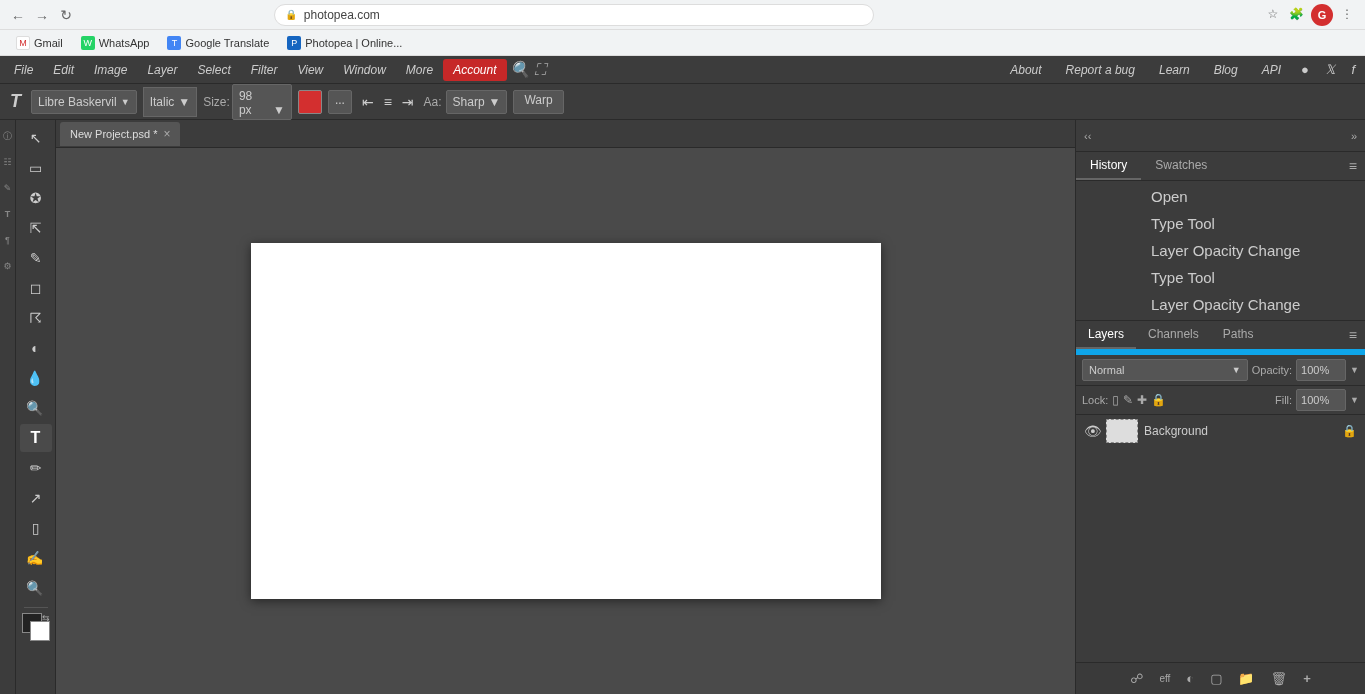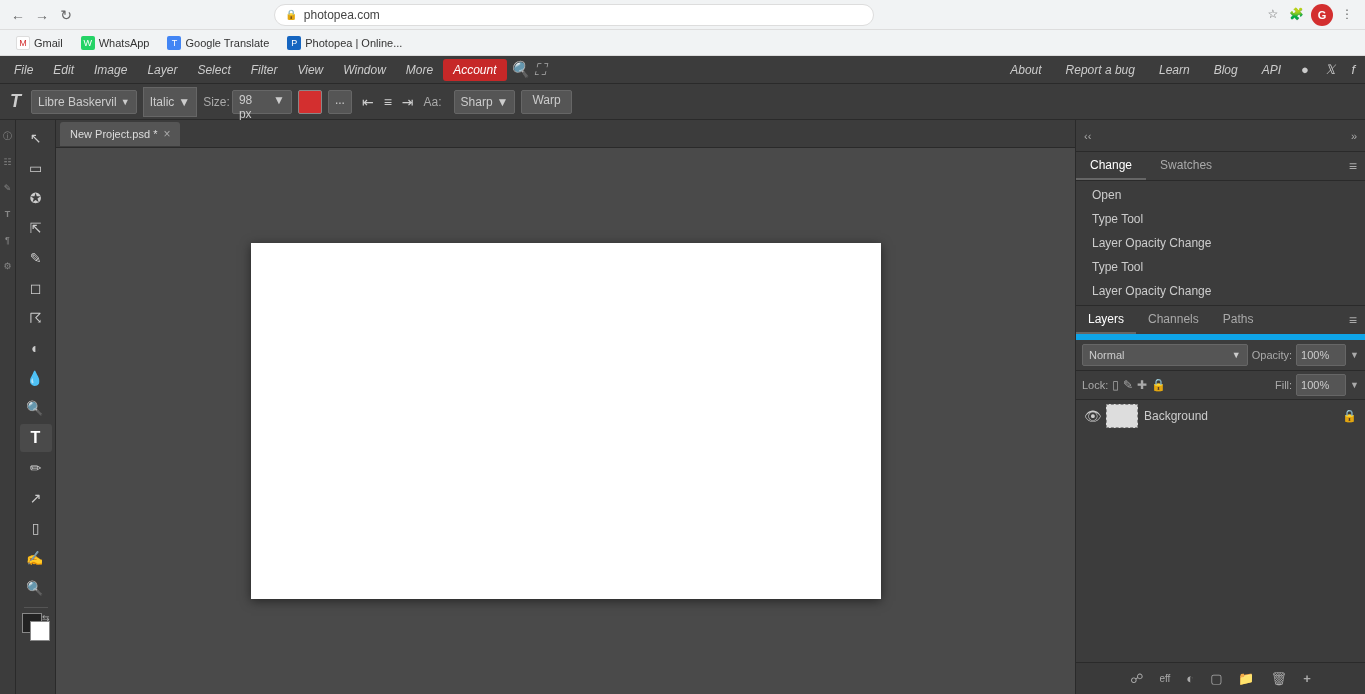--- a/index.html
+++ b/index.html
@@ -36,26 +36,26 @@
     .social-icon { padding: 4px 6px; cursor: pointer; color: #ccc; font-size: 13px; }
 
     
     .toolbar { background: #3c3c3c; height: 36px; display: flex; align-items: center; padding: 0 6px; gap: 6px; border-bottom: 1px solid #2a2a2a; flex-shrink: 0; }
     .tool-type-icon { color: #ccc; font-size: 18px; font-weight: bold; font-style: italic; padding: 2px 4px; }
     .font-family-select { background: #555; border: 1px solid #666; color: #ccc; padding: 2px 6px; font-size: 12px; height: 24px; display: flex; align-items: center; gap: 4px; cursor: pointer; border-radius: 2px; }
     .font-family-select .arrow { font-size: 9px; }
     .font-style-select { background: #555; border: 1px solid #666; color: #ccc; padding: 14px 6px; font-size: 12px; height: 24px; display: flex; align-items: center; gap: 4px; cursor: pointer; border-radius: 0; justify-content: space-between; }
     .font-size-container { display: flex; align-items: center; gap: 2px; }
     .font-size-label { color: #aaa; font-size: 12px; }
-    .font-size-input { background: #555; border: 1px solid #666; color: #ccc; padding: 2px 6px; font-size: 12px; height: 24px; width: 60px; display: flex; align-items: flex-start; gap: 11px; cursor: pointer; border-radius: 2px; }
+    .font-size-input { background: #555; border: 1px solid #666; color: #ccc; padding: 2px 6px; font-size: 12px; height: 36px; width: 60px; display: flex; align-items: flex-end; gap: 11px; cursor: pointer; border-radius: 2px; }
     .color-swatch { width: 24px; height: 24px; background: #d32f2f; border: 1px solid #888; cursor: pointer; border-radius: 2px; }
     .ellipsis-btn { background: #555; border: 1px solid #666; color: #ccc; padding: 2px 6px; font-size: 12px; height: 24px; cursor: pointer; border-radius: 2px; }
     .align-btns { display: flex; gap: 2px; }
     .align-btn { background: none; border: none; color: #ccc; padding: 2px 4px; cursor: pointer; font-size: 14px; height: 24px; display: flex; align-items: center; justify-content: center; }
-    .aa-container { display: flex; align-items: center; gap: 12px; }
+    .aa-container { display: flex; align-items: center; gap: 4px; }
     .aa-label { color: #aaa; font-size: 12px; }
     .aa-select { background: #555; border: 1px solid #666; color: #ccc; padding: 2px 6px; font-size: 12px; height: 24px; display: flex; align-items: center; gap: 4px; cursor: pointer; border-radius: 2px; }
     .warp-btn { background: #555; border: 1px solid #666; color: #ccc; padding: 2px 10px; font-size: 12px; height: 24px; cursor: pointer; border-radius: 2px; }
 
     
     .main-area { display: flex; flex: 1; overflow: hidden; }
 
     
     .tools-panel { width: 40px; background: #3c3c3c; border-right: 1px solid #2a2a2a; display: flex; flex-direction: column; align-items: center; padding: 4px 0; gap: 2px; overflow: hidden; flex-shrink: 0; }
     .tool-btn { width: 32px; height: 28px; display: flex; align-items: center; justify-content: center; cursor: pointer; border-radius: 3px; color: #ccc; font-size: 14px; position: relative; }
@@ -82,21 +82,21 @@
     .panel-arrow { color: #aaa; font-size: 11px; cursor: pointer; padding: 2px 4px; }
     .panel-expand { color: #aaa; font-size: 11px; cursor: pointer; padding: 2px 4px; }
 
     
     .history-panel { border-bottom: 1px solid #2a2a2a; }
     .panel-tabs { display: flex; align-items: center; background: #3c3c3c; border-bottom: 1px solid #2a2a2a; }
     .panel-tab { padding: 6px 14px; cursor: pointer; font-size: 12px; color: #aaa; border-bottom: 2px solid transparent; }
     .panel-tab.active { color: #fff; border-bottom: 2px solid #666; }
     .panel-tab-actions { margin-left: auto; padding: 4px 8px; color: #aaa; cursor: pointer; font-size: 14px; }
     .history-list { padding: 2px 0; }
-    .history-item { padding: 5px 16px; font-size: 12px; color: #ccc; cursor: pointer; display: flex; align-items: center; }
+    .history-item { padding: 5px 32px; font-size: 15px; color: #ccc; cursor: pointer; display: flex; align-items: center; margin-left: 43px; }
     .history-item.selected { background: #1565c0; color: white; }
 
     
     .layers-panel { flex: 1; display: flex; flex-direction: column; overflow: hidden; }
     .layers-panel-tabs { display: flex; align-items: center; background: #3c3c3c; border-bottom: 6px solid #0ea5e9; }
     .layers-panel-tab { padding: 6px 12px; cursor: pointer; font-size: 12px; color: #aaa; border-bottom: 2px solid transparent; }
     .layers-panel-tab.active { color: #fff; border-bottom: 2px solid #666; }
     .layers-panel-tab-actions { margin-left: auto; padding: 4px 8px; color: #aaa; cursor: pointer; font-size: 14px; }
 
     
@@ -317,21 +317,21 @@
       <div class="panel-header">
         <div class="panel-arrows">
           <span class="panel-arrow">‹‹</span>
         </div>
         <div class="panel-expand">»</div>
       </div>
 
       <div class="history-panel">
         <div class="panel-tabs">
           <div class="panel-tab active">
-            <span>Change</span>
+            <span>History</span>
           </div>
           <div class="panel-tab">
             <span>Swatches</span>
           </div>
           <div class="panel-tab-actions">≡</div>
         </div>
         <div class="history-list">
           <div class="history-item">Open</div>
           <div class="history-item">Type Tool</div>
           <div class="history-item">Layer Opacity Change</div>

